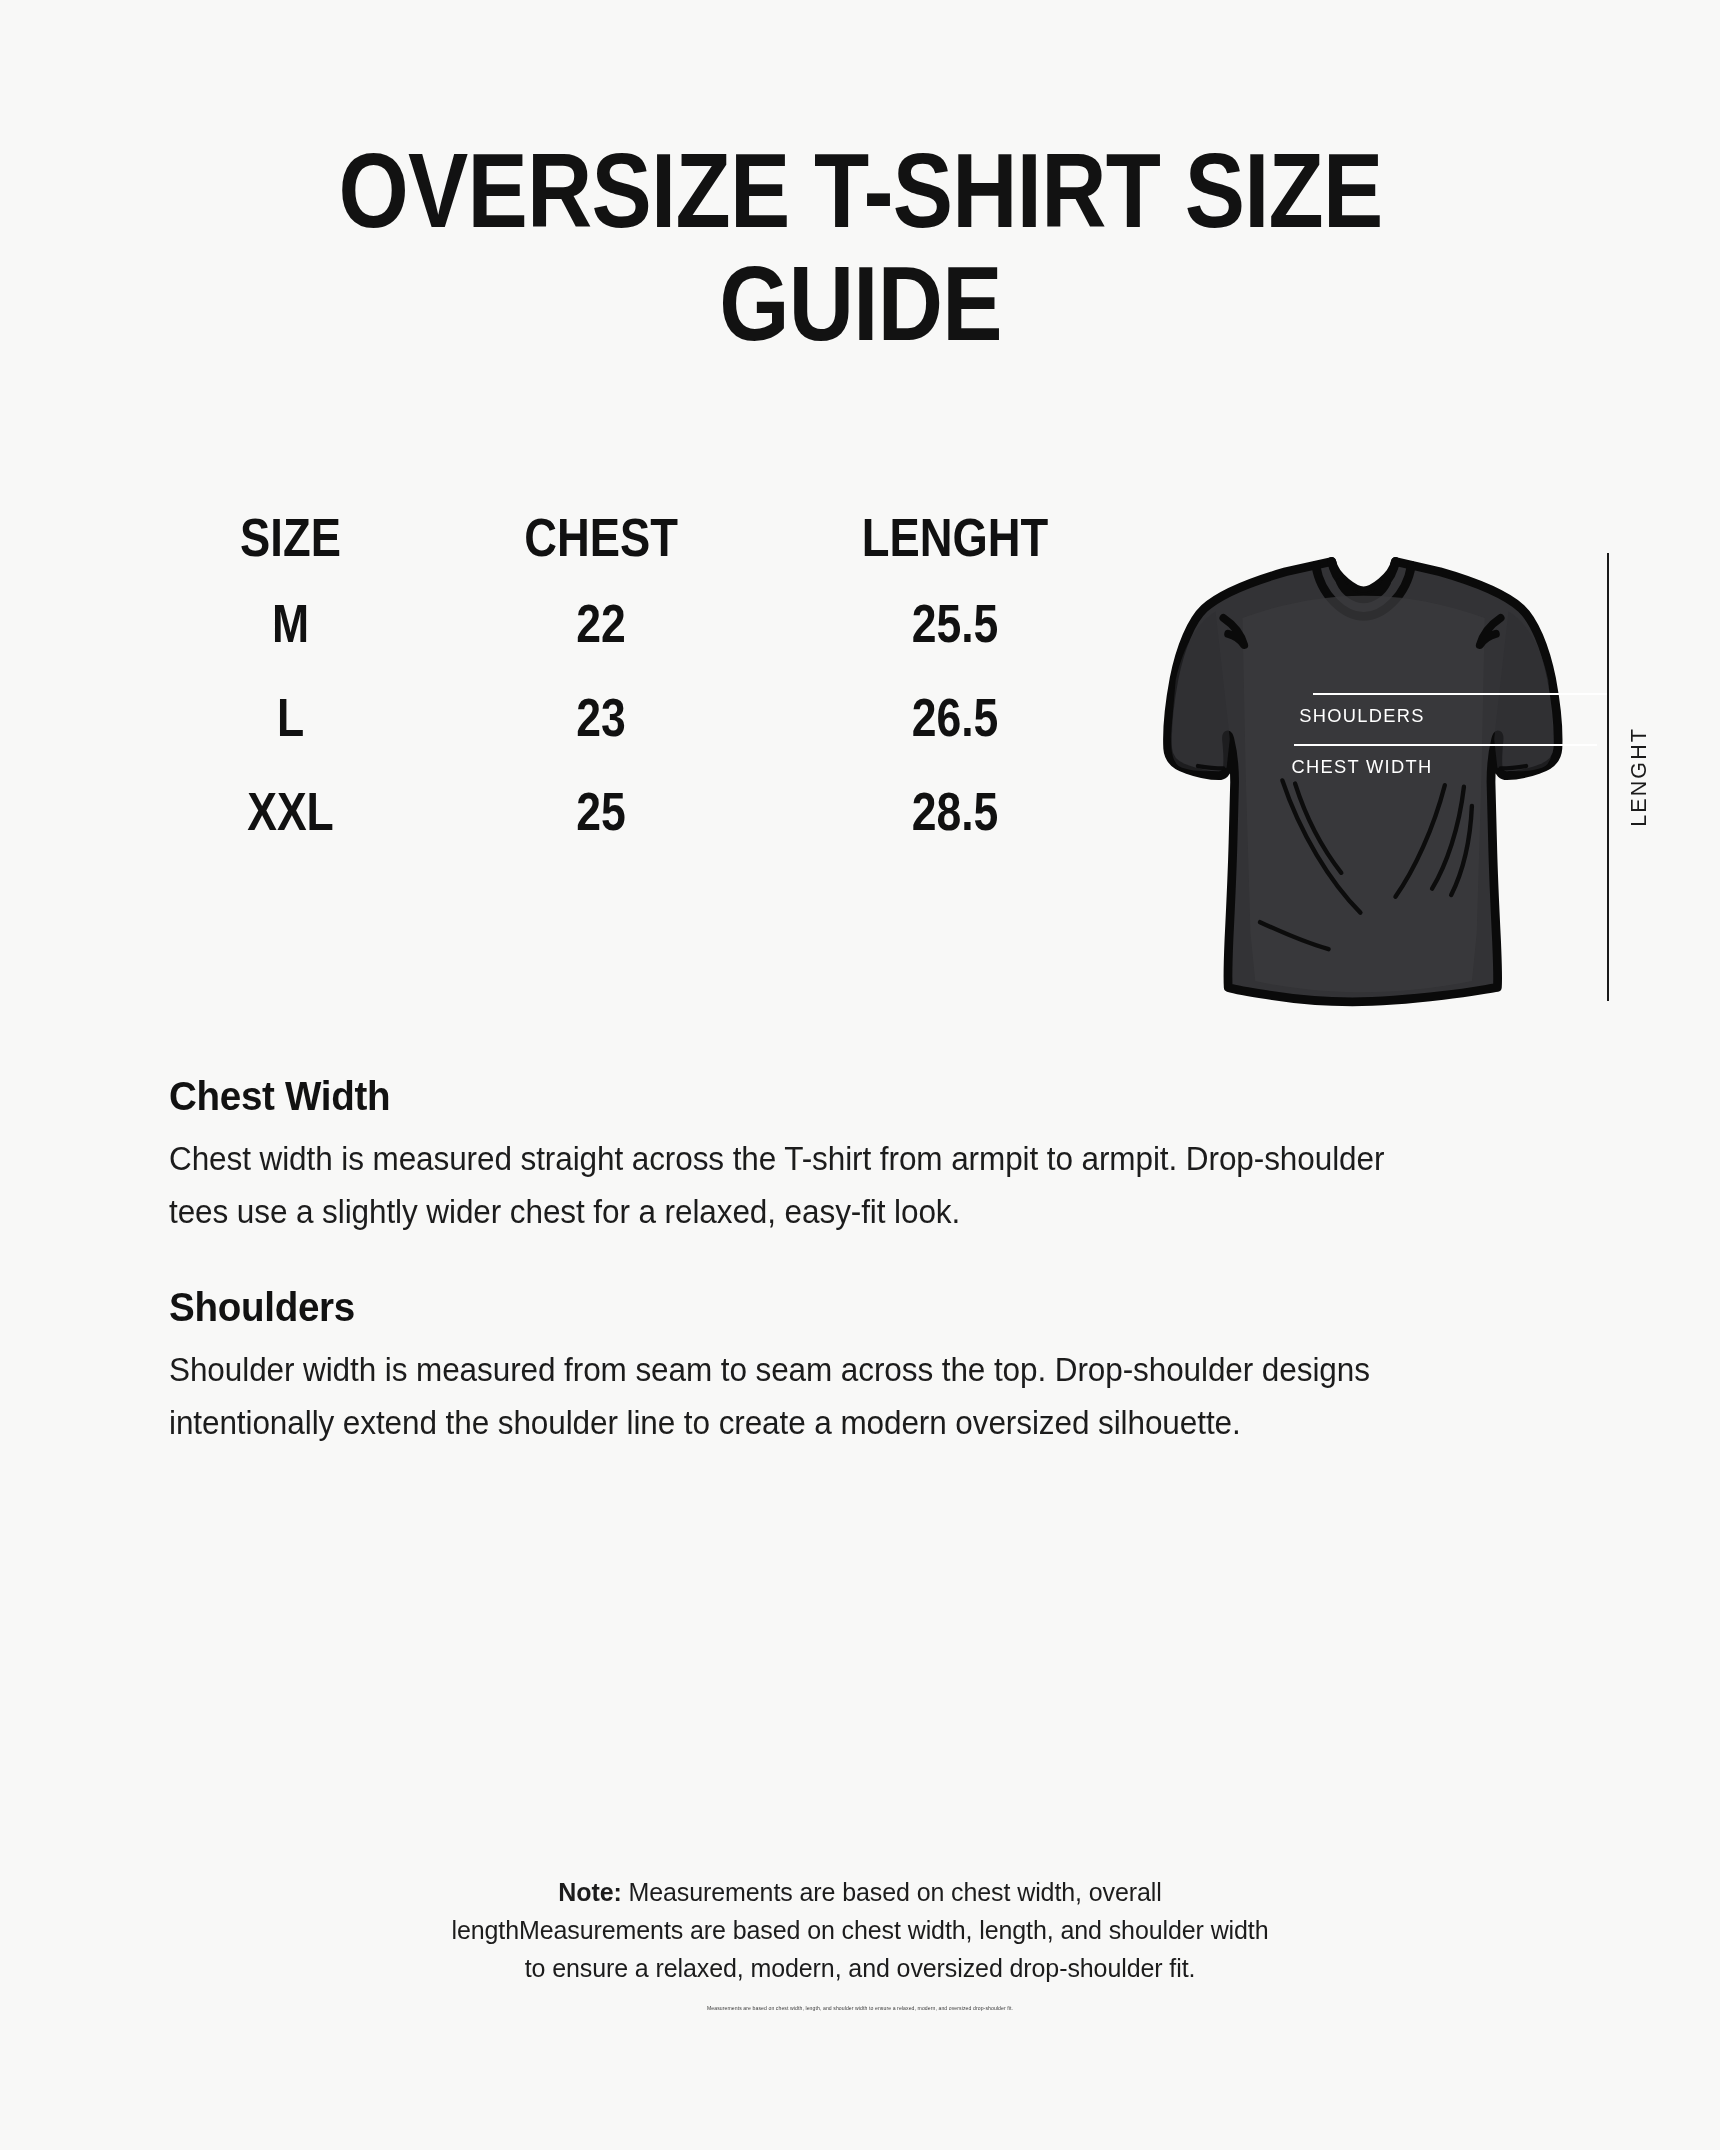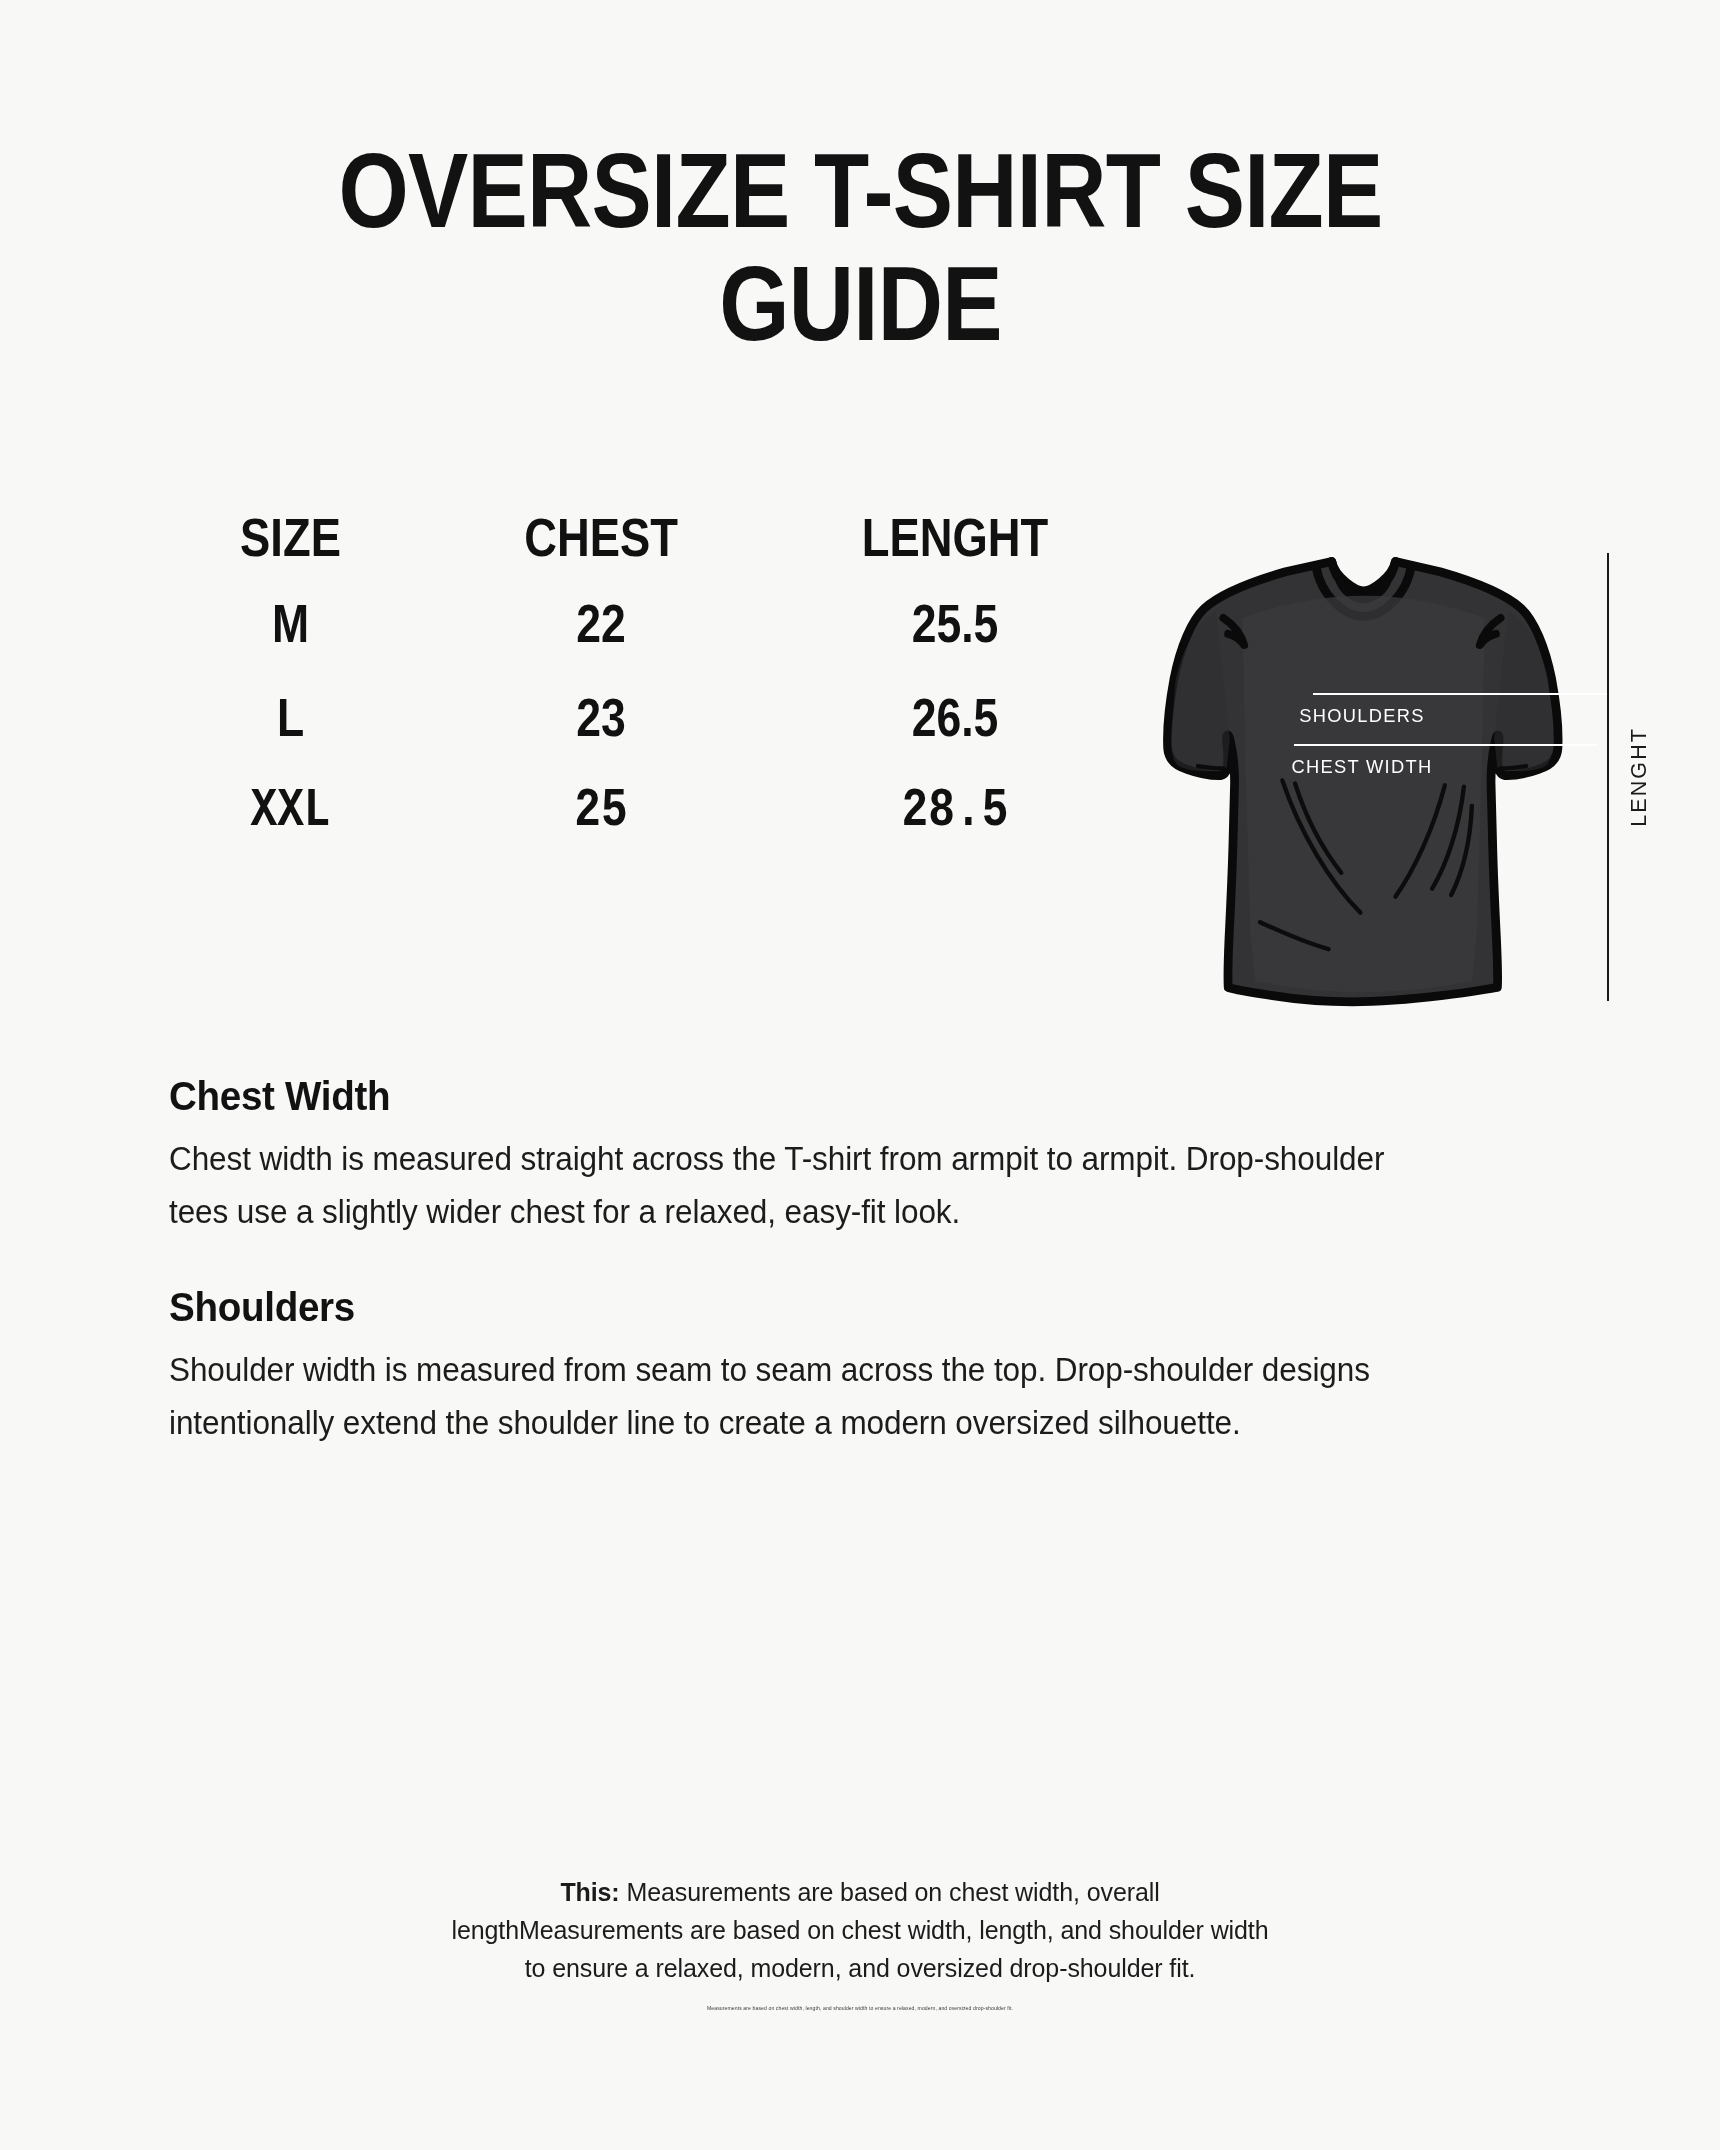--- a/index.html
+++ b/index.html
@@ -56,21 +56,21 @@
     font-size:54px;
     line-height:1;
   }
   .head{ margin-bottom:33px; }
 
   .body .tcell{
     font-size:53px;
     line-height:1;
   }
   .body{ margin-bottom:41px; }
-  .body:last-child{ margin-bottom:0;font-family:Liberation Mono, monospace; }
+  .body:last-child{ margin-bottom:0; }
 
   
   .tee{
     position:absolute;
     left:1147px; top:535px;
     width:430px; height:494px;
   }
   .tee svg{ display:block; width:100%; height:100%; }
 
   .mline{
@@ -292,16 +292,16 @@
 
 
   <div class="sec">
     <h2>Shoulders</h2>
     <p>Shoulder width is measured from seam to seam across the top. Drop-shoulder designs intentionally extend the shoulder line to create a modern oversized silhouette.</p>
   </div>
 
 </div>
 
 <div class="note">
-  <b>This:</b><span> Measurements are based on chest width, overall lengthMeasurements are based on chest width, length, and shoulder width to ensure a relaxed, modern, and oversized drop-shoulder fit.</span>
+  <b>Note:</b><span> Measurements are based on chest width, overall lengthMeasurements are based on chest width, length, and shoulder width to ensure a relaxed, modern, and oversized drop-shoulder fit.</span>
 </div>
 <div class="microline">Measurements are based on chest width, length, and shoulder width to ensure a relaxed, modern, and oversized drop-shoulder fit.</div>
 
 
 </body></html>

